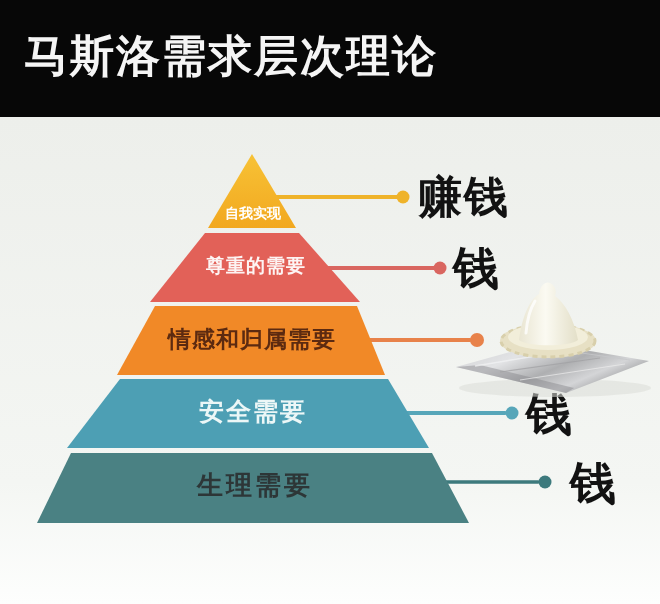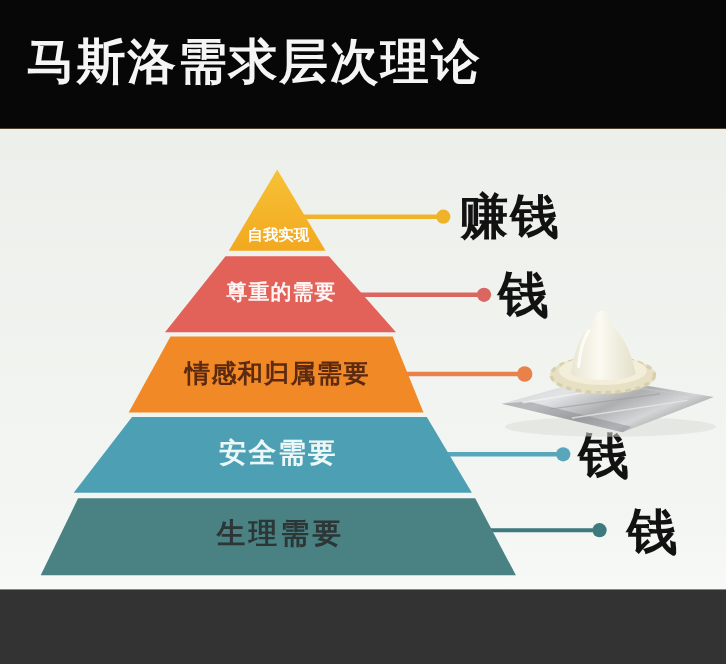--- a/index.html
+++ b/index.html
@@ -1,19 +1,19 @@
 <!DOCTYPE html>
 <html><head>
 <meta charset="utf-8">
 <style>
   html,body{margin:0;padding:0;background:#333;}
   .stage{
-    position:relative;width:660px;height:536px;overflow:hidden;
+    position:relative;width:660px;height:604px;overflow:hidden;
     font-family:"Liberation Sans","DejaVu Sans",sans-serif;
-    background:#fdba74;
+    background:#f0abfc;
   }
   svg{display:block;}
   text{font-family:"Liberation Sans","DejaVu Sans",sans-serif;}
   .hdr-title{font-size:44px;font-weight:700;letter-spacing:2px;fill:#f5f5f5;}
   .tier-label{font-weight:700;text-anchor:middle;}
   .t1{font-size:14px;}
   .t2{font-size:19px;letter-spacing:1px;}
   .t3{font-size:23px;letter-spacing:1px;}
   .t4{font-size:25px;letter-spacing:2px;}
   .t5{font-size:26px;letter-spacing:3px;}

